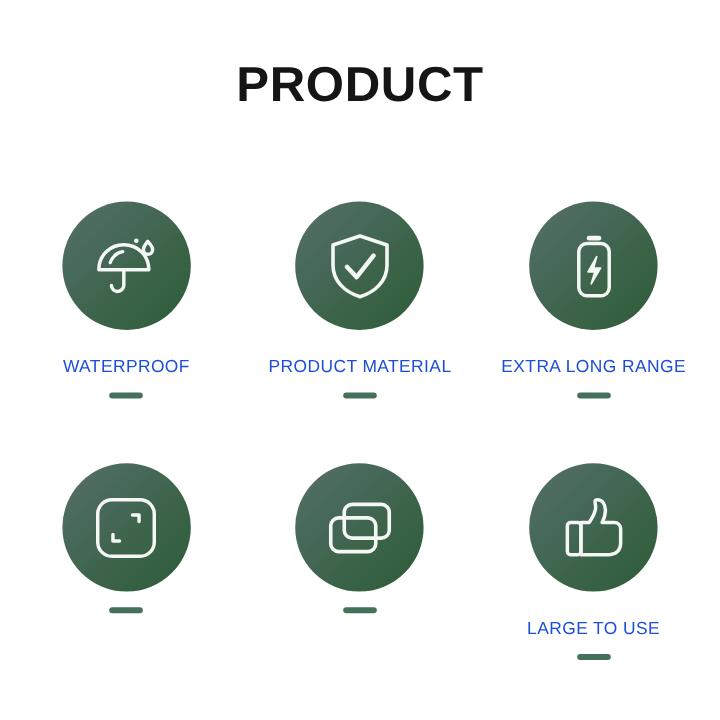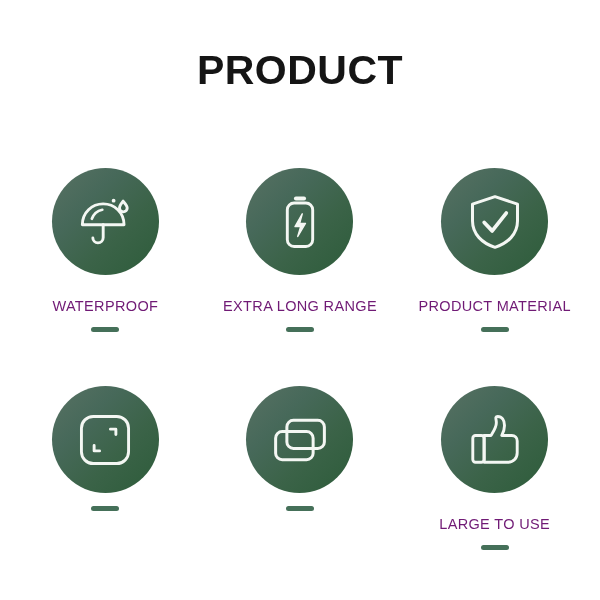--- a/index.html
+++ b/index.html
@@ -68,21 +68,21 @@
   }
   .circle svg {
     display: block;
   }
   .feature-label {
     margin-top: 23px;
     font-family: "Liberation Sans", sans-serif;
     font-size: 14.5px;
     font-weight: normal;
     letter-spacing: 0.35px;
-    color: #701a75;
+    color: #1d4ed8;
     text-align: center;
     white-space: nowrap;
   }
   .dash {
     margin-top: 13px;
     width: 28px;
     height: 5px;
     border-radius: 3px;
     background: #457059;
   }
@@ -110,41 +110,41 @@
           </svg>
         </span>
       </div>
       <div class="feature-label">WATERPROOF</div>
       <div class="dash"></div>
     </div>
 
     <div class="feature">
       <div class="circle">
         <span>
+          <svg width="60" height="60" viewBox="0 0 64 64" fill="none" stroke="#f4f7f3" stroke-width="3.2" stroke-linecap="round" stroke-linejoin="round">
+            <path d="M32 5 L56 13 L56 31 C56 45 45.5 54.8 32 59 C18.5 54.8 8 45 8 31 L8 13 Z"></path>
+            <path d="M20.5 32.5 L29 41.5 L44 22.5" stroke-width="4"></path>
+          </svg>
+        </span>
+      </div>
+      <div class="feature-label">PRODUCT MATERIAL</div>
+      <div class="dash"></div>
+    </div>
+
+    <div class="feature">
+      <div class="circle">
+        <span>
           <svg width="58" height="58" viewBox="0 0 64 64" fill="none" stroke="#f4f7f3" stroke-width="3.2" stroke-linecap="round" stroke-linejoin="round">
             <rect x="18" y="11" width="28" height="48" rx="7.5" ry="7.5"></rect>
             <path d="M27.5 6 L36.5 6" stroke-width="4.4"></path>
             <path d="M34.5 23 L26.5 37 L32.8 37 L29.5 48 L38 33.5 L31.6 33.5 Z" fill="#f4f7f3" stroke="#f4f7f3" stroke-width="1.6"></path>
           </svg>
         </span>
       </div>
       <div class="feature-label">EXTRA LONG RANGE</div>
-      <div class="dash"></div>
-    </div>
-
-    <div class="feature">
-      <div class="circle">
-        <span>
-          <svg width="60" height="60" viewBox="0 0 64 64" fill="none" stroke="#f4f7f3" stroke-width="3.2" stroke-linecap="round" stroke-linejoin="round">
-            <path d="M32 5 L56 13 L56 31 C56 45 45.5 54.8 32 59 C18.5 54.8 8 45 8 31 L8 13 Z"></path>
-            <path d="M20.5 32.5 L29 41.5 L44 22.5" stroke-width="4"></path>
-          </svg>
-        </span>
-      </div>
-      <div class="feature-label">PRODUCT MATERIAL</div>
       <div class="dash"></div>
     </div>
 
     <div class="feature">
       <div class="circle">
         <span>
           <svg width="58" height="58" viewBox="0 0 64 64" fill="none" stroke="#f4f7f3" stroke-width="3.2" stroke-linecap="round" stroke-linejoin="round">
             <rect x="6" y="6" width="52" height="52" rx="13" ry="13"></rect>
             <path d="M38 20 L44 20 L44 26"></path>
             <path d="M26 44 L20 44 L20 38"></path>

